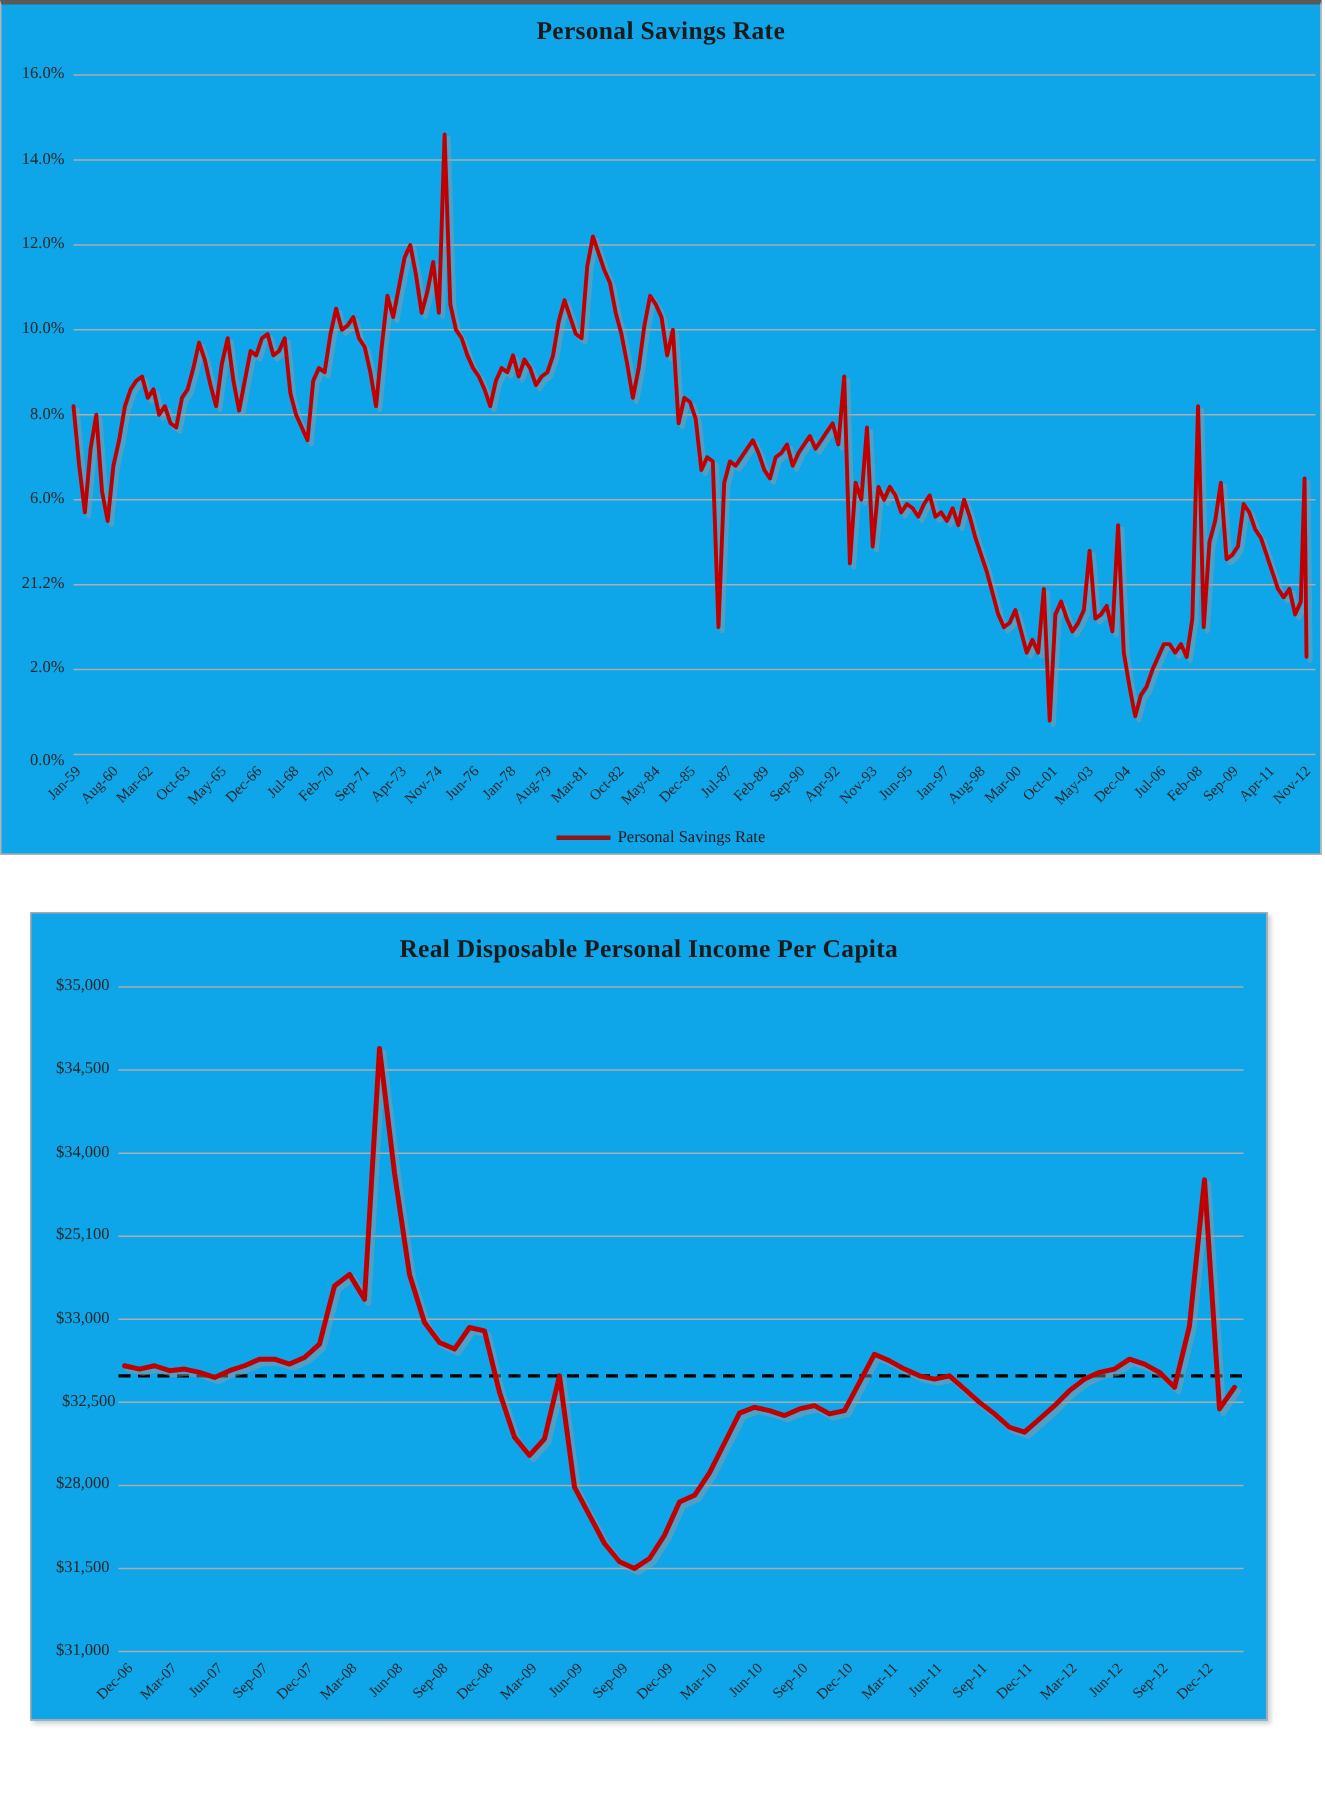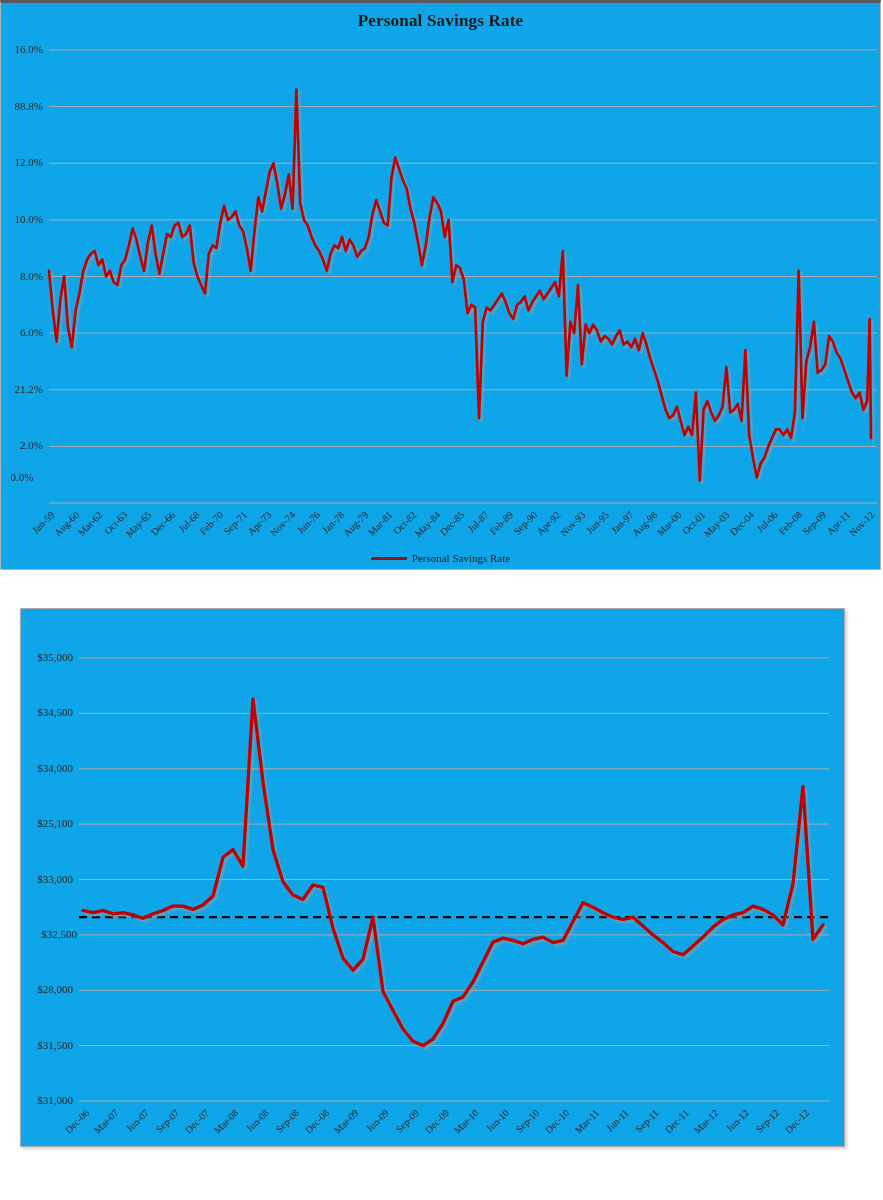--- a/index.html
+++ b/index.html
@@ -34,28 +34,28 @@
       <line x1="48" y1="160.3" x2="876" y2="160.3" stroke="#adadad" stroke-width="1"></line>
       <line x1="48" y1="103.6" x2="876" y2="103.6" stroke="#adadad" stroke-width="1"></line>
       <line x1="48" y1="47.0" x2="876" y2="47.0" stroke="#adadad" stroke-width="1"></line>
       <polyline points="48.0,267.8 51.8,307.5 55.6,338.6 59.4,296.1 63.2,273.5 67.0,324.5 70.8,344.3 74.6,307.5 78.4,290.5 82.3,267.8 86.1,256.5 89.9,250.8 93.7,248.0 97.5,262.2 101.3,256.5 105.1,273.5 108.9,267.8 112.7,279.2 116.5,282.0 120.3,262.2 124.1,256.5 127.9,242.4 131.7,225.4 135.5,236.7 139.3,253.7 143.1,267.8 146.9,239.5 150.8,222.5 154.6,250.8 158.4,270.7 162.2,250.8 166.0,231.0 169.8,233.9 173.6,222.5 177.4,219.7 181.2,233.9 185.0,231.0 188.8,222.5 192.6,259.3 196.4,273.5 200.2,282.0 204.0,290.5 207.8,250.8 211.6,242.4 215.4,245.2 219.3,219.7 223.1,202.7 226.9,216.9 230.7,214.0 234.5,208.4 238.3,222.5 242.1,228.2 245.9,245.2 249.7,267.8 253.5,228.2 257.3,194.2 261.1,208.4 264.9,188.6 268.7,168.7 272.5,160.3 276.3,180.1 280.1,205.6 283.9,191.4 287.8,171.6 291.6,205.6 295.4,86.6 299.2,199.9 303.0,216.9 306.8,222.5 310.6,233.9 314.4,242.4 318.2,248.0 322.0,256.5 325.8,267.8 329.6,250.8 333.4,242.4 337.2,245.2 341.0,233.9 344.8,248.0 348.6,236.7 352.4,242.4 356.3,253.7 360.1,248.0 363.9,245.2 367.7,233.9 371.5,211.2 375.3,197.1 379.1,208.4 382.9,219.7 386.7,222.5 390.5,174.4 394.3,154.6 398.1,165.9 401.9,177.2 405.7,185.7 409.5,205.6 413.3,219.7 417.1,239.5 420.9,262.2 424.8,242.4 428.6,214.0 432.4,194.2 436.2,199.9 440.0,208.4 443.8,233.9 447.6,216.9 451.4,279.2 455.2,262.2 459.0,265.0 462.8,276.3 466.6,310.3 470.4,301.8 474.2,304.6 478.0,415.1 481.8,318.8 485.6,304.6 489.4,307.5 493.3,301.8 497.1,296.1 500.9,290.5 504.7,299.0 508.5,310.3 512.3,316.0 516.1,301.8 519.9,299.0 523.7,293.3 527.5,307.5 531.3,299.0 535.1,293.3 538.9,287.7 542.7,296.1 546.5,290.5 550.3,284.8 554.1,279.2 557.9,293.3 561.8,248.0 565.6,372.6 569.4,318.8 573.2,330.1 577.0,282.0 580.8,361.3 584.6,321.6 588.4,330.1 592.2,321.6 596.0,327.3 599.8,338.6 603.6,333.0 607.4,335.8 611.2,341.5 615.0,333.0 618.8,327.3 622.6,341.5 626.4,338.6 630.3,344.3 634.1,335.8 637.9,347.1 641.7,330.1 645.5,341.5 649.3,355.6 653.1,366.9 656.9,378.3 660.7,392.4 664.5,406.6 668.3,415.1 672.1,412.2 675.9,403.7 679.7,417.9 683.5,432.1 687.3,423.6 691.1,432.1 694.9,389.6 698.8,477.4 702.6,406.6 706.4,398.1 710.2,409.4 714.0,417.9 717.8,412.2 721.6,403.7 725.4,364.1 729.2,409.4 733.0,406.6 736.8,400.9 740.6,417.9 744.4,347.1 748.2,432.1 752.0,454.7 755.8,474.5 759.6,460.4 763.4,454.7 767.3,443.4 771.1,434.9 774.9,426.4 778.7,426.4 782.5,432.1 786.3,426.4 790.1,434.9 793.9,409.4 797.7,267.8 801.5,415.1 805.3,358.4 809.1,344.3 812.9,318.8 816.7,369.8 820.5,366.9 824.3,361.3 828.1,333.0 831.9,338.6 835.8,349.9 839.6,355.6 843.4,366.9 847.2,378.3 851.0,389.6 854.8,395.2 858.6,389.6 862.4,406.6 866.2,398.1 868.7,316.0 870.0,434.9" fill="none" stroke="#9c9c9c" stroke-opacity="0.45" stroke-width="3.2" stroke-linejoin="round" stroke-linecap="round" transform="translate(2.5,2.5)"></polyline>
       <polyline points="48.0,267.8 51.8,307.5 55.6,338.6 59.4,296.1 63.2,273.5 67.0,324.5 70.8,344.3 74.6,307.5 78.4,290.5 82.3,267.8 86.1,256.5 89.9,250.8 93.7,248.0 97.5,262.2 101.3,256.5 105.1,273.5 108.9,267.8 112.7,279.2 116.5,282.0 120.3,262.2 124.1,256.5 127.9,242.4 131.7,225.4 135.5,236.7 139.3,253.7 143.1,267.8 146.9,239.5 150.8,222.5 154.6,250.8 158.4,270.7 162.2,250.8 166.0,231.0 169.8,233.9 173.6,222.5 177.4,219.7 181.2,233.9 185.0,231.0 188.8,222.5 192.6,259.3 196.4,273.5 200.2,282.0 204.0,290.5 207.8,250.8 211.6,242.4 215.4,245.2 219.3,219.7 223.1,202.7 226.9,216.9 230.7,214.0 234.5,208.4 238.3,222.5 242.1,228.2 245.9,245.2 249.7,267.8 253.5,228.2 257.3,194.2 261.1,208.4 264.9,188.6 268.7,168.7 272.5,160.3 276.3,180.1 280.1,205.6 283.9,191.4 287.8,171.6 291.6,205.6 295.4,86.6 299.2,199.9 303.0,216.9 306.8,222.5 310.6,233.9 314.4,242.4 318.2,248.0 322.0,256.5 325.8,267.8 329.6,250.8 333.4,242.4 337.2,245.2 341.0,233.9 344.8,248.0 348.6,236.7 352.4,242.4 356.3,253.7 360.1,248.0 363.9,245.2 367.7,233.9 371.5,211.2 375.3,197.1 379.1,208.4 382.9,219.7 386.7,222.5 390.5,174.4 394.3,154.6 398.1,165.9 401.9,177.2 405.7,185.7 409.5,205.6 413.3,219.7 417.1,239.5 420.9,262.2 424.8,242.4 428.6,214.0 432.4,194.2 436.2,199.9 440.0,208.4 443.8,233.9 447.6,216.9 451.4,279.2 455.2,262.2 459.0,265.0 462.8,276.3 466.6,310.3 470.4,301.8 474.2,304.6 478.0,415.1 481.8,318.8 485.6,304.6 489.4,307.5 493.3,301.8 497.1,296.1 500.9,290.5 504.7,299.0 508.5,310.3 512.3,316.0 516.1,301.8 519.9,299.0 523.7,293.3 527.5,307.5 531.3,299.0 535.1,293.3 538.9,287.7 542.7,296.1 546.5,290.5 550.3,284.8 554.1,279.2 557.9,293.3 561.8,248.0 565.6,372.6 569.4,318.8 573.2,330.1 577.0,282.0 580.8,361.3 584.6,321.6 588.4,330.1 592.2,321.6 596.0,327.3 599.8,338.6 603.6,333.0 607.4,335.8 611.2,341.5 615.0,333.0 618.8,327.3 622.6,341.5 626.4,338.6 630.3,344.3 634.1,335.8 637.9,347.1 641.7,330.1 645.5,341.5 649.3,355.6 653.1,366.9 656.9,378.3 660.7,392.4 664.5,406.6 668.3,415.1 672.1,412.2 675.9,403.7 679.7,417.9 683.5,432.1 687.3,423.6 691.1,432.1 694.9,389.6 698.8,477.4 702.6,406.6 706.4,398.1 710.2,409.4 714.0,417.9 717.8,412.2 721.6,403.7 725.4,364.1 729.2,409.4 733.0,406.6 736.8,400.9 740.6,417.9 744.4,347.1 748.2,432.1 752.0,454.7 755.8,474.5 759.6,460.4 763.4,454.7 767.3,443.4 771.1,434.9 774.9,426.4 778.7,426.4 782.5,432.1 786.3,426.4 790.1,434.9 793.9,409.4 797.7,267.8 801.5,415.1 805.3,358.4 809.1,344.3 812.9,318.8 816.7,369.8 820.5,366.9 824.3,361.3 828.1,333.0 831.9,338.6 835.8,349.9 839.6,355.6 843.4,366.9 847.2,378.3 851.0,389.6 854.8,395.2 858.6,389.6 862.4,406.6 866.2,398.1 868.7,316.0 870.0,434.9" fill="none" stroke="#c00000" stroke-width="2.6" stroke-linejoin="round" stroke-linecap="round"></polyline>
     </svg>
   <div class="legend">
     <div class="key" id="key1" style="background: rgb(142, 22, 22);"></div>
     <div class="lab">Personal Savings Rate</div>
   </div>
-<div class="ylab" style="left: 0px; width: 42px; top: 468px; text-align: center;">0.0%</div>
+<div class="ylab" style="left: 0px; width: 42px; top: 498px;">0.0%</div>
     <div class="ylab" style="left: 0px; width: 42px; top: 436.375px;">2.0%</div>
     <div class="ylab" style="left: 0px; width: 42px; top: 379.75px;">21.2%</div>
     <div class="ylab" style="left: 0px; width: 42px; top: 323.125px;">6.0%</div>
     <div class="ylab" style="left: 0px; width: 42px; top: 266.5px;">8.0%</div>
     <div class="ylab" style="left: 0px; width: 42px; top: 209.875px;">10.0%</div>
     <div class="ylab" style="left: 0px; width: 42px; top: 153.25px;">12.0%</div>
-    <div class="ylab" style="left: 0px; width: 42px; top: 96.625px;">88.8%</div>
+    <div class="ylab" style="left: 0px; width: 42px; top: 96.625px;">14.0%</div>
     <div class="ylab" style="left: 0px; width: 42px; top: 40px;">16.0%</div>
     <div class="xlab" style="left: 48px; top: 506px;">
       <span>Jan-59</span>
     </div>
     <div class="xlab" style="left: 72.1px; top: 506px;">
       <span>Aug-60</span>
     </div>
     <div class="xlab" style="left: 96.2px; top: 506px;">
       <span>Mar-62</span>
     </div>
@@ -151,20 +151,21 @@
     </div>
     <div class="xlab" style="left: 843.4px; top: 506px;">
       <span>Apr-11</span>
     </div>
     <div class="xlab" style="left: 867.5px; top: 506px;">
       <span>Nov-12</span>
     </div>
   </div>
 
 <div class="chart-box" id="c2">
+  <div class="chart-title">Real Disposable Personal Income Per Capita</div>
   <svg class="plot" id="svg2" width="823" height="537">
       <line x1="58" y1="492.0" x2="808" y2="492.0" stroke="#adadad" stroke-width="1"></line>
       <line x1="58" y1="436.6" x2="808" y2="436.6" stroke="#adadad" stroke-width="1"></line>
       <line x1="58" y1="381.3" x2="808" y2="381.3" stroke="#adadad" stroke-width="1"></line>
       <line x1="58" y1="325.9" x2="808" y2="325.9" stroke="#adadad" stroke-width="1"></line>
       <line x1="58" y1="270.5" x2="808" y2="270.5" stroke="#adadad" stroke-width="1"></line>
       <line x1="58" y1="215.1" x2="808" y2="215.1" stroke="#adadad" stroke-width="1"></line>
       <line x1="58" y1="159.8" x2="808" y2="159.8" stroke="#adadad" stroke-width="1"></line>
       <line x1="58" y1="104.4" x2="808" y2="104.4" stroke="#adadad" stroke-width="1"></line>
       <line x1="58" y1="49.0" x2="808" y2="49.0" stroke="#adadad" stroke-width="1"></line>

